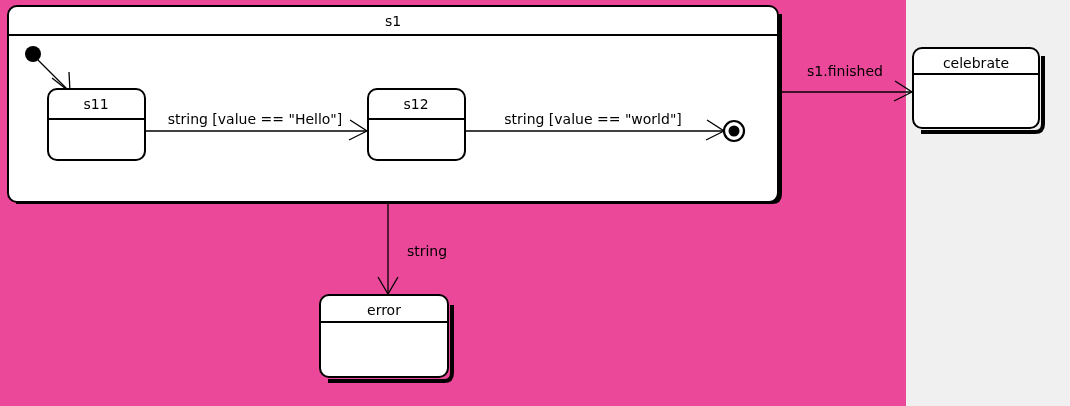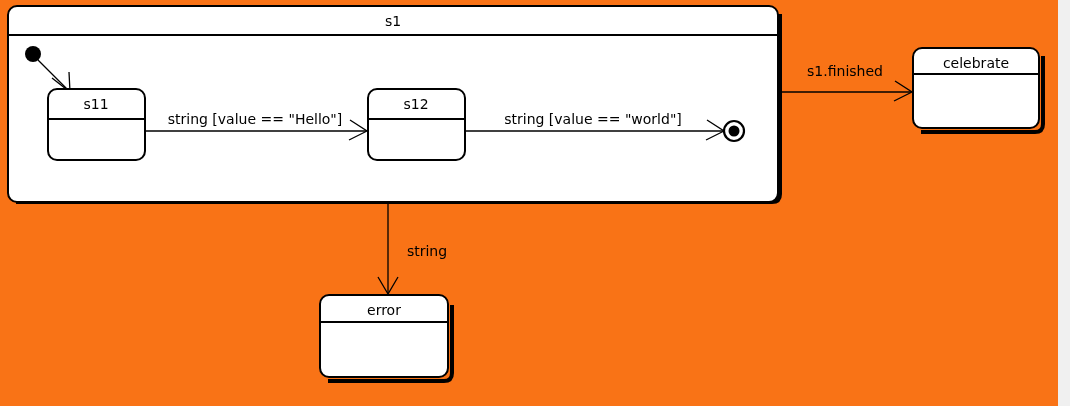--- a/index.html
+++ b/index.html
@@ -8,23 +8,23 @@
   }
   body {
     width: 1070px;
     height: 406px;
     background: #f0f0f0;
     font-family: "DejaVu Sans", sans-serif;
     overflow: hidden;
   }
   #diagram-canvas {
     position: relative;
-    width: 1058px;
+    width: 906px;
     height: 406px;
-    background: #f97316;
+    background: #ec4899;
   }
   svg.diagram-svg {
     position: absolute;
     top: 0;
     left: 0;
     width: 1070px;
     height: 406px;
     display: block;
   }
   text {

